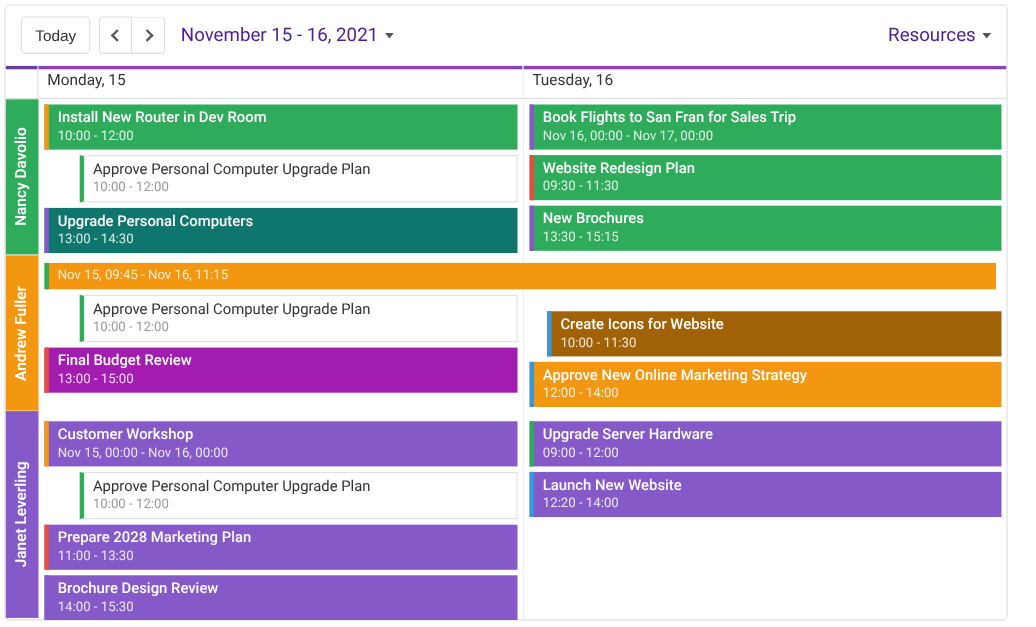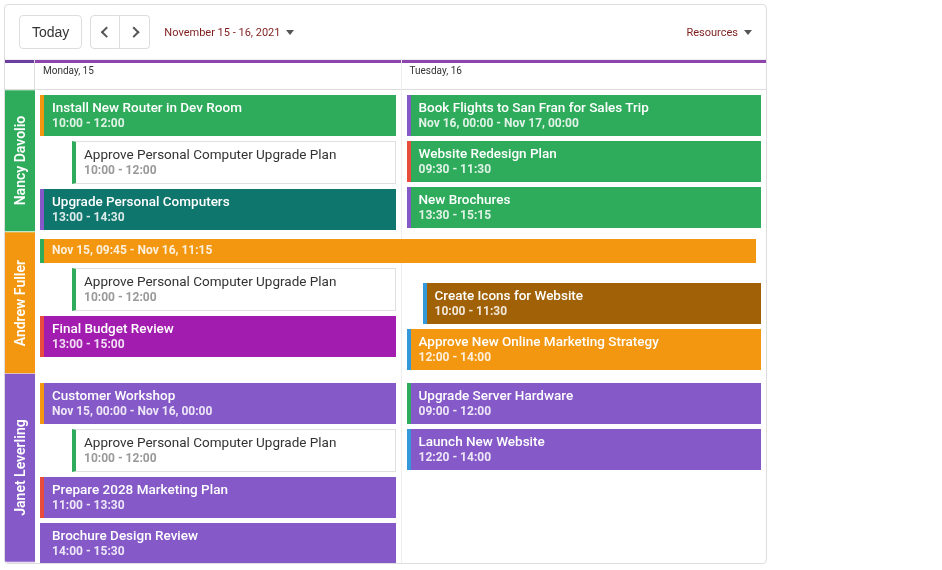--- a/index.html
+++ b/index.html
@@ -9,21 +9,21 @@
     color: #333;
     background: #fff;
     width: 942px;
     height: 570px;
     overflow: hidden;
   }
   .scheduler {
     border: 1px solid #ddd;
     border-radius: 4px;
     margin: 4px;
-    width: 763px;
+    width: 912px;
     height: 560px;
     display: flex;
     flex-direction: column;
     overflow: hidden;
   }
   .toolbar {
     display: flex;
     align-items: center;
     padding: 10px 14px;
     border-bottom: 1px solid #eee;
@@ -46,22 +46,22 @@
     margin-left: 8px;
   }
   .btn-group .btn {
     width: 30px;
     padding: 0;
   }
   .btn-group .btn:first-child { border-top-right-radius: 0; border-bottom-right-radius: 0; }
   .btn-group .btn:last-child { border-top-left-radius: 0; border-bottom-left-radius: 0; border-left: none; }
   .caption {
     margin-left: 14px;
-    font-size: 11px;
-    color: #7f1d1d;
+    font-size: 17px;
+    color: #4c1d95;
     cursor: pointer;
     display: inline-flex;
     align-items: center;
     gap: 6px;
   }
   .spacer { flex: 1; }
   .caret {
     border-left: 4px solid transparent;
     border-right: 4px solid transparent;
     border-top: 5px solid #555;
@@ -107,21 +107,21 @@
   }
   .day-header-row {
     display: flex;
     height: 30px;
     position: relative;
   }
   .day-header {
     width: 50%;
     border-bottom: 1px solid #ddd;
     padding: 5px 8px;
-    font-size: 10px;
+    font-size: 14px;
     color: #333;
     position: relative;
   }
   .day-header + .day-header { border-left: 1px solid #eee; }
   .topbar2 { position: absolute; left: 0; right: 0; top: 0; height: 3px; background: #8e44ad; }
   .rows-scroll {
     flex: 1;
     overflow: auto;
   }
   .resource-row {
@@ -139,21 +139,21 @@
   .appt {
     border-radius: 0;
     padding: 4px 8px 5px 8px;
     border-left: 4px solid rgba(0,0,0,0.15);
     font-size: 13.5px;
     line-height: 1.25;
     color: #fff;
     cursor: pointer;
   }
   .appt .title { font-weight: 500; }
-  .appt .time { font-size: 12px; opacity: 0.85; font-weight: 700; }
+  .appt .time { font-size: 12px; opacity: 0.85; font-weight: 400; }
   .appt.light {
     background: #fff;
     color: #333;
     border: 1px solid #e0e0e0;
     border-left-width: 4px;
     margin-left: 32px;
   }
   .appt.light .title { font-weight: 400; }
   .appt.light .time { color: #888; }
   .chev {

